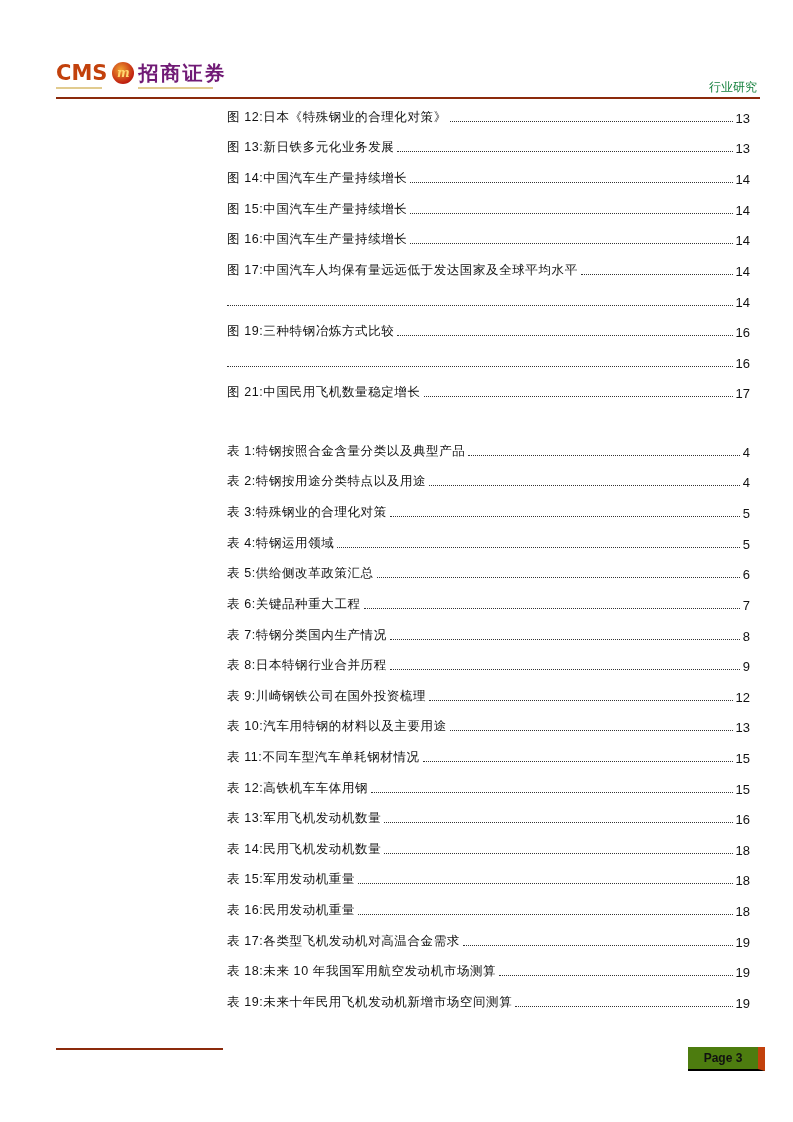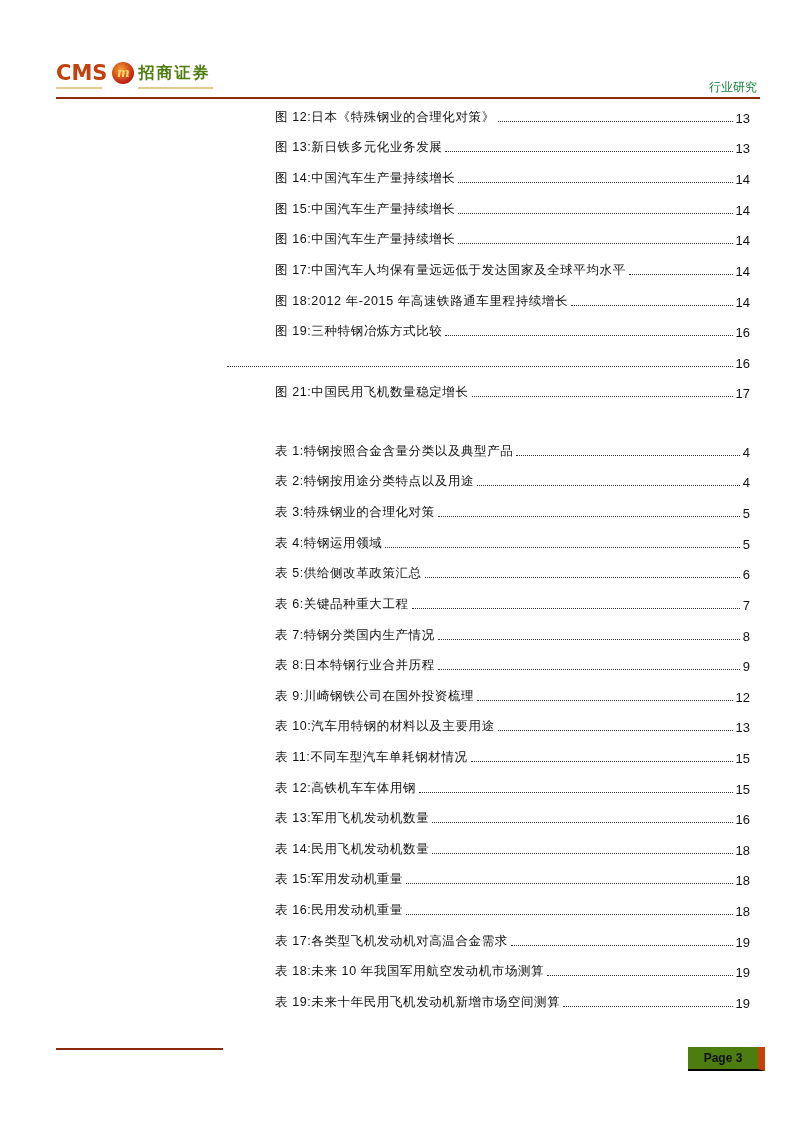--- a/index.html
+++ b/index.html
@@ -3,27 +3,27 @@
 <meta charset="utf-8">
 <style>
   html, body { margin:0; padding:0; background:#fff; }
   body { width:793px; height:1122px; position:relative; overflow:hidden;
          font-family:"Liberation Sans","DejaVu Sans",sans-serif; color:#111; }
   .logo { position:absolute; left:56px; top:58px; height:30px; display:flex; align-items:center; }
   .logo .cms { font-family:"DejaVu Sans",sans-serif; font-weight:bold; font-size:21px; color:#c2410c; letter-spacing:0px; }
   .logo .badge { width:22px; height:22px; border-radius:50%; margin:0 4px 0 5px;
        background:radial-gradient(circle at 40% 35%, #f0a030, #c02010 70%, #8a1005);
        display:flex; align-items:center; justify-content:center; color:#ffd770; font-weight:bold; font-style:italic; font-size:12px; font-family:"DejaVu Serif",serif; }
-  .logo .cn { font-size:16px; color:#4d7c0f; font-weight:bold; letter-spacing:2px; font-family:"DejaVu Sans",sans-serif; }
+  .logo .cn { font-size:20px; color:#701a75; font-weight:bold; letter-spacing:2px; font-family:"DejaVu Sans",sans-serif; }
   .logo-underline { position:absolute; top:87px; height:2px; background:#e1cb8f; }
   .header-rule { position:absolute; left:56px; top:97px; width:704px; height:2px; background:#8b2a0c; }
   .header-tag { position:absolute; right:36px; top:79px; font-size:12px; font-weight:normal; color:#15803d; font-family:"DejaVu Serif",serif; }
   .toc { position:absolute; left:227px; width:523px; }
   .row { position:absolute; left:0; width:523px; height:20px; display:flex; align-items:flex-end; font-size:12.5px; }
-  .row .lbl { white-space:nowrap; padding-right:3px; letter-spacing:0.6px;margin-left:48px; }
+  .row .lbl { white-space:nowrap; padding-right:3px; letter-spacing:0.6px; }
   .row .dots { flex:1; border-bottom:1px dotted #333; margin-bottom:4px; height:1px; }
   .row .pg { padding-left:3px; font-size:13px; }
   .footer-rule { position:absolute; left:56px; top:1048px; width:167px; height:2px; background:#8b2a0c; }
   .page-box { position:absolute; left:688px; top:1047px; width:70px; height:22px; background:#4d7c0f;
        border-right:7px solid #c2410c; border-bottom:2px solid #000; display:flex; align-items:center; justify-content:center;
        font-size:12px; font-weight:bold; }
 </style>
 </head>
 <body>
 
@@ -63,21 +63,20 @@
       <span class="lbl">图 16:中国汽车生产量持续增长</span>
       <span class="dots"></span>
       <span class="pg">14</span>
     </div>
   <div class="row" style="top:259px">
       <span class="lbl">图 17:中国汽车人均保有量远远低于发达国家及全球平均水平</span>
       <span class="dots"></span>
       <span class="pg">14</span>
     </div>
   <div class="row" style="top:290px">
-      <span class="lbl">图 18:2012 年-2015 年高速铁路通车里程持续增长</span>
       <span class="dots"></span>
       <span class="pg">14</span>
     </div>
   <div class="row" style="top:320px">
       <span class="lbl">图 19:三种特钢冶炼方式比较</span>
       <span class="dots"></span>
       <span class="pg">16</span>
     </div>
   <div class="row" style="top:351px">
       <span class="dots"></span>

